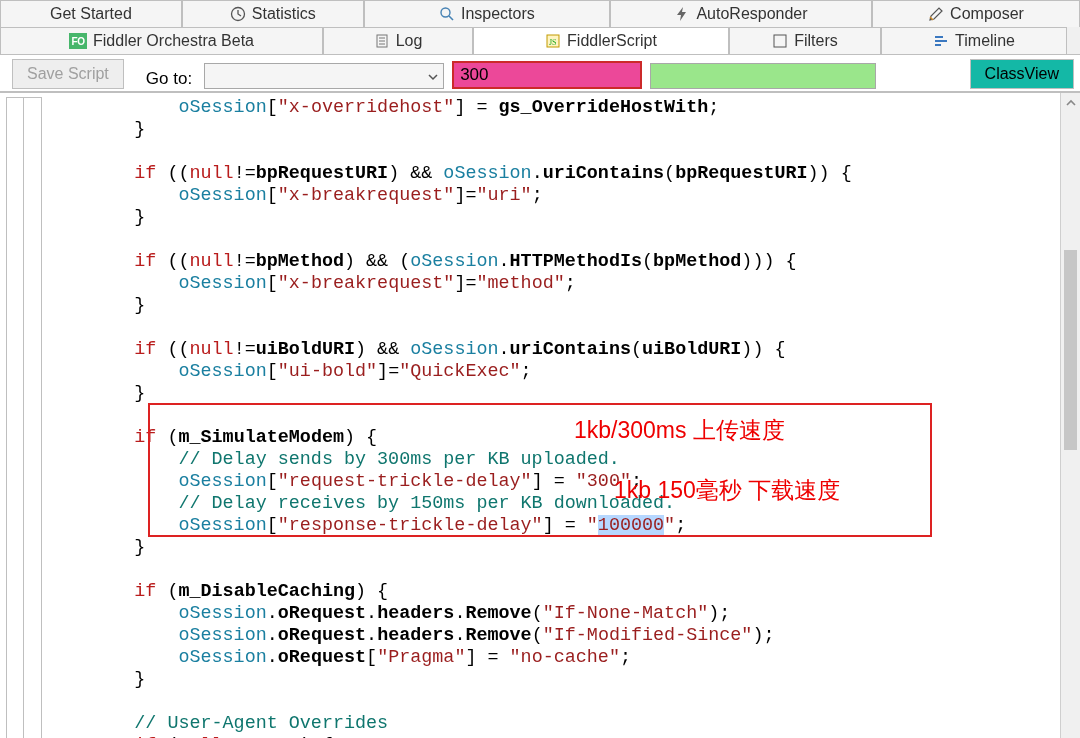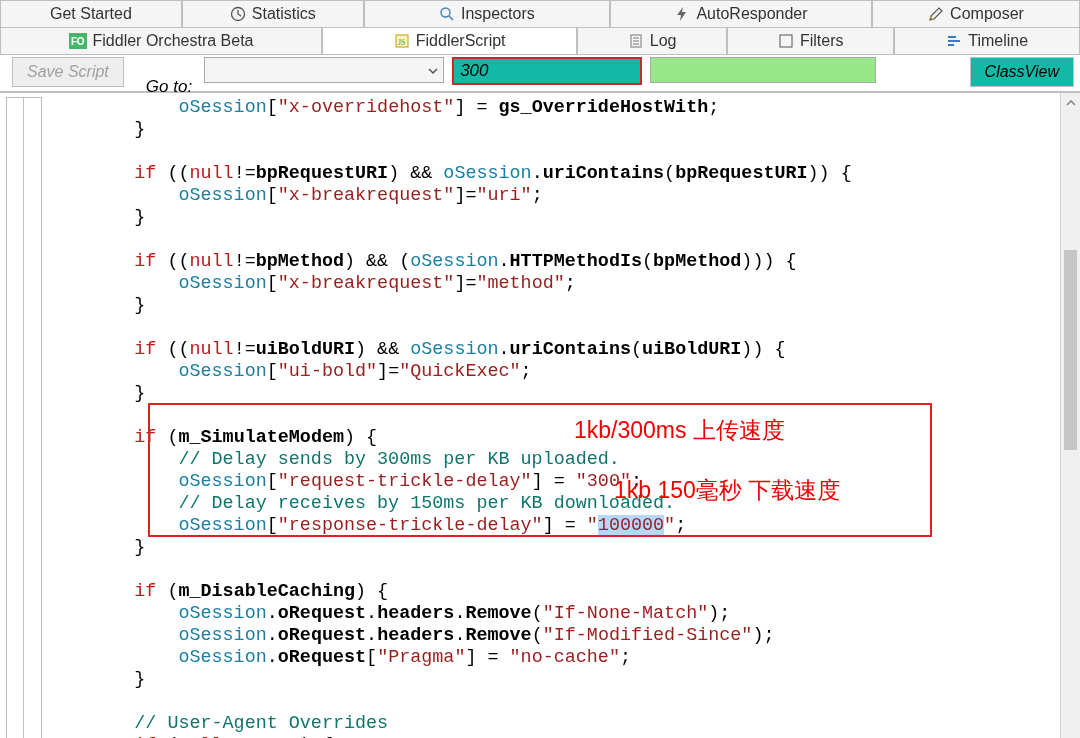--- a/index.html
+++ b/index.html
@@ -54,26 +54,25 @@
     font-weight: bold;
     display: flex;
     align-items: center;
     justify-content: center;
     letter-spacing: -0.5px;
   }
   
   .toolbar {
     height: 32px;
     display: flex;
-    align-items: flex-start;
+    align-items: flex-end;
     background: #ffffff;
     border-bottom: 1px solid #bfbfbf;
     padding: 2px 6px 2px 12px;
     gap: 8px;
-    font-style: italic;
   }
   .btn {
     height: 28px;
     border: 1px solid #bfbfbf;
     background: #f6f6f6;
     padding: 0 14px;
     font-size: 16px;
     color: #888;
     display: flex;
     align-items: center;
@@ -101,21 +100,21 @@
     box-sizing: border-box;
   }
   .combo .chev {
     width: 12px;
     height: 12px;
   }
   .searchbox {
     height: 24px;
     width: 190px;
     border: 2px solid #cc2a2a;
-    background: #14b8a6;
+    background: #ec4899;
     padding: 12px 6px;
     font-size: 17px;
     display: flex;
     align-items: center;
     box-sizing: border-box;
   }
   .hitsbox {
     height: 26px;
     width: 226px;
     border: 1px solid #a8a8a8;
@@ -256,39 +255,39 @@
       </span>
       <span>Composer</span>
     </div>
   </div>
 
   <div class="tabrow">
     <div class="tab" style="width:323px">
       <span class="fo-badge">FO</span>
       <span>Fiddler Orchestra Beta</span>
     </div>
+    <div class="tab" style="width:150px">
+      <span class="ico">
+        <svg viewBox="0 0 16 16">
+            <rect x="3" y="2" width="10" height="12" fill="none" stroke="#777"></rect>
+            <path d="M5 5h6M5 8h6M5 11h6" stroke="#777"></path>
+          </svg>
+      </span>
+      <span>Log</span>
+    </div>
     <div class="tab active" style="width:256px">
       <span class="ico">
         <svg viewBox="0 0 16 16">
             <rect x="2" y="2" width="12" height="12" fill="#fff4c2" stroke="#c29a00"></rect>
             <text x="4" y="12" font-size="8" fill="#2a2" font-family="Consolas">JS</text>
           </svg>
       </span>
       <span>FiddlerScript</span>
     </div>
-    <div class="tab" style="width:150px">
-      <span class="ico">
-        <svg viewBox="0 0 16 16">
-            <rect x="3" y="2" width="10" height="12" fill="none" stroke="#777"></rect>
-            <path d="M5 5h6M5 8h6M5 11h6" stroke="#777"></path>
-          </svg>
-      </span>
-      <span>Log</span>
-    </div>
-    <div class="tab" style="width:168px">
+    <div class="tab" style="width:152px">
       <span class="ico">
         <svg viewBox="0 0 16 16">
             <rect x="2" y="2" width="12" height="12" fill="none" stroke="#555"></rect>
           </svg>
       </span>
       <span>Filters</span>
     </div>
     <div class="tab" style="width:186px">
       <span class="ico">
         <svg viewBox="0 0 16 16">

